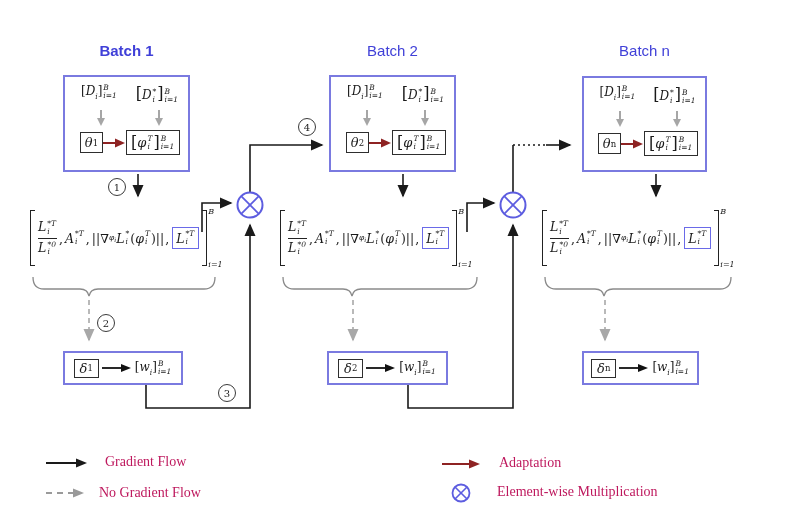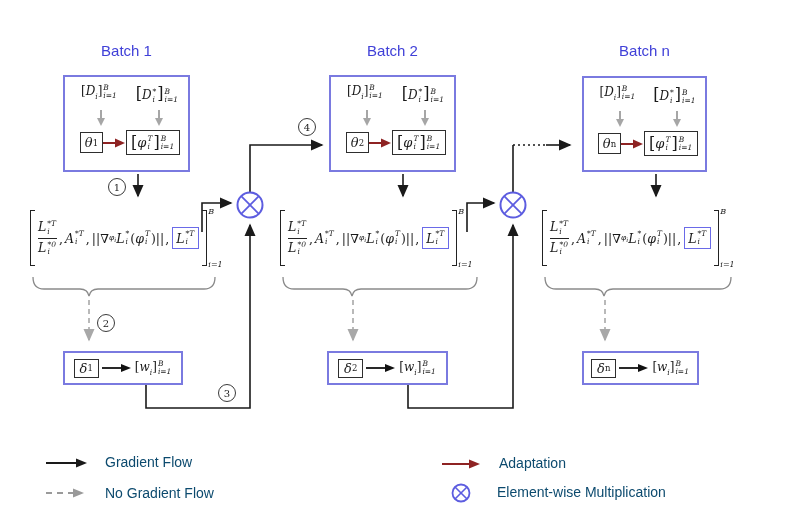--- a/index.html
+++ b/index.html
@@ -57,21 +57,21 @@
         background:#fff;display:flex;align-items:center;justify-content:center;
         font-size:10px;font-style:normal;color:#222;}
 
   
   .garrow line{stroke:#a6a6a6;stroke-width:2;}
   .garrow path{fill:#a6a6a6;}
   .rarrow line{stroke:#8e2323;stroke-width:2;}
   .rarrow path{fill:#8e2323;}
 
   
-  .legend-label{position:absolute;font-family:Liberation Sans, sans-serif;font-size:14px;color:#0c4a6e;}
+  .legend-label{position:absolute;font-family:Liberation Serif, serif;font-size:14px;color:#be185d;}
   .leg-sym{position:absolute;}
 </style>
 </head>
 <body>
 
 <div class="canvas">
 
   <svg class="wires" width="789" height="516">
     <defs>
       <marker id="mb" markerWidth="9" markerHeight="8" refX="7" refY="3.5" orient="auto">
@@ -113,21 +113,21 @@
       <line x1="241.2" y1="196.2" x2="258.8" y2="213.8" stroke="#5d5de0" stroke-width="1.8"></line>
       <line x1="258.8" y1="196.2" x2="241.2" y2="213.8" stroke="#5d5de0" stroke-width="1.8"></line>
     </g>
     <g>
       <circle cx="513" cy="205" r="12.5" fill="#fff" stroke="#5d5de0" stroke-width="2"></circle>
       <line x1="504.2" y1="196.2" x2="521.8" y2="213.8" stroke="#5d5de0" stroke-width="1.8"></line>
       <line x1="521.8" y1="196.2" x2="504.2" y2="213.8" stroke="#5d5de0" stroke-width="1.8"></line>
     </g>
   </svg>
 
-  <div class="title" style="left:63px;width:127px;">Batch 1</div>
+  <div class="title" style="left:63px;width:127px;font-weight:bold;">Batch 1</div>
   <div class="title" style="left:329px;width:127px;text-align:center;">Batch 2</div>
   <div class="title" style="left:582px;width:125px;text-align:center;">Batch n</div>
 
   <div class="batch-box" style="left:63px;top:75px;width:127px;height:97px;">
     <div class="bb-terms">
       <span class="m t12"><span class="rm">[</span><span class="it">D</span><span class="sb">i</span><span class="rm">]</span><span class="ss">
             <span>B</span>
             <span>i=1</span>
           </span></span>
       <span class="m t12"><span class="rm br17">[</span><span class="it">D</span><span class="ss">
@@ -501,21 +501,21 @@
   <svg class="leg-sym" style="left:45px;top:456px;" width="44" height="14">
     <line x1="1" y1="7" x2="32" y2="7" stroke="#1a1a1a" stroke-width="2"></line>
     <path d="M31,2.5 L42,7 L31,11.5 Z" fill="#1a1a1a"></path>
   </svg>
   <div class="legend-label" style="left:105px;top:454px;">Gradient Flow</div>
 
   <svg class="leg-sym" style="left:45px;top:486px;" width="44" height="14">
     <line x1="1" y1="7" x2="28" y2="7" stroke="#9a9a9a" stroke-width="2" stroke-dasharray="6,5"></line>
     <path d="M28,2.5 L39,7 L28,11.5 Z" fill="#9a9a9a"></path>
   </svg>
-  <div class="legend-label" style="left:105px;top:485px;">No Gradient Flow</div>
+  <div class="legend-label" style="left:99px;top:485px;">No Gradient Flow</div>
 
   <svg class="leg-sym" style="left:441px;top:457px;" width="42" height="14">
     <line x1="1" y1="7" x2="29" y2="7" stroke="#8e2323" stroke-width="2"></line>
     <path d="M28,2.5 L39,7 L28,11.5 Z" fill="#8e2323"></path>
   </svg>
   <div class="legend-label" style="left:499px;top:455px;">Adaptation</div>
 
   <svg class="leg-sym" style="left:450px;top:482px;" width="22" height="22">
     <circle cx="11" cy="11" r="8.5" fill="#fff" stroke="#5d5de0" stroke-width="1.8"></circle>
     <line x1="5" y1="5" x2="17" y2="17" stroke="#5d5de0" stroke-width="1.6"></line>

